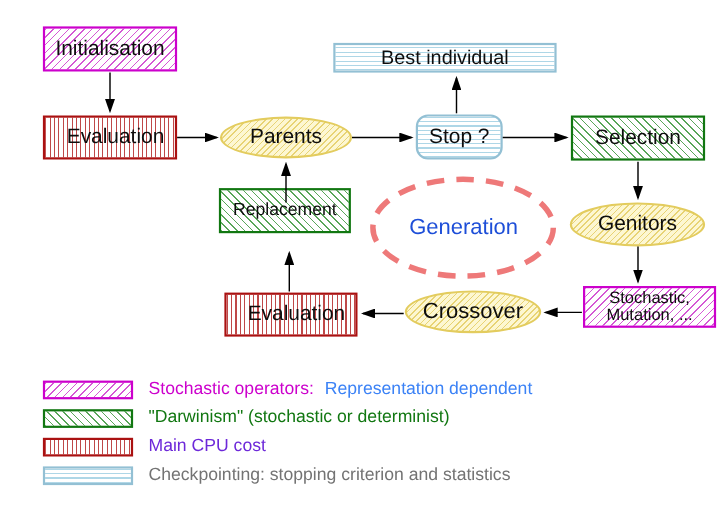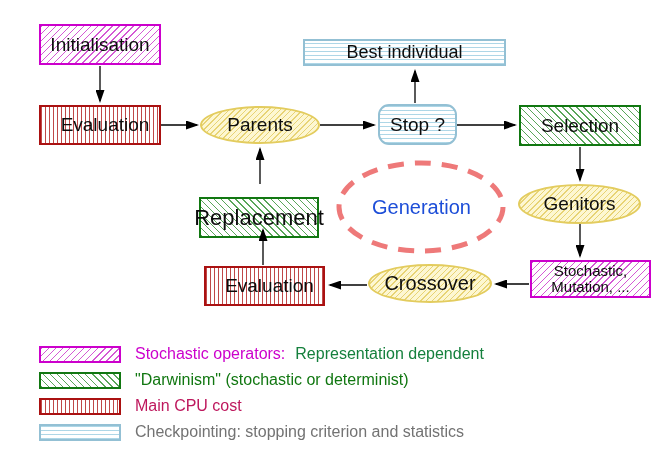--- a/index.html
+++ b/index.html
@@ -63,21 +63,21 @@
   #n-init        { left: 26px;  top: 24px;  width: 122px; height: 41px; }
   #n-eval-top    { left: 26px;  top: 105px; width: 122px; height: 40px; }
   #n-parents     { left: 187px; top: 106px; width: 120px; height: 38px; }
   #n-best        { left: 290px; top: 39px;  width: 203px; height: 27px; font-size: 18px; text-align: right; }
   #n-stop        { left: 365px; top: 104px; width: 79px;  height: 41px; border-radius: 11px; }
   #n-selection   { left: 506px; top: 105px; width: 122px; height: 41px; }
   #n-genitors    { left: 505px; top: 184px; width: 123px; height: 40px; }
   #n-crossover   { left: 517px; top: 260px; width: 121px; height: 38px; font-size: 15px; flex-direction: column; }
   #n-offspring   { left: 355px; top: 264px; width: 124px; height: 39px; font-size: 20px; }
   #n-eval-bottom { left: 191px; top: 266px; width: 121px; height: 40px; }
-  #n-replacement { left: 186px; top: 197px; width: 120px; height: 41px; font-size: 22px; }
+  #n-replacement { left: 186px; top: 171px; width: 120px; height: 41px; font-size: 16px; }
 
   #n-generation-label {
     position: absolute;
     left: 325px; top: 163px; width: 167px; height: 89px;
     display: flex; align-items: center; justify-content: center;
     color: #1d4ed8;
     font-size: 20px;
   }
 
   
@@ -103,23 +103,23 @@
   .legend-text {
     margin-left: 14px;
     font-size: 16px;
     white-space: nowrap;
   }
   #legend-row-1 { top: 345px; }
   #legend-row-2 { top: 371px; }
   #legend-row-3 { top: 397px; }
   #legend-row-4 { top: 423px; }
   .t-magenta { color: #cc00cc; }
-  .t-gold    { color: #15803d; margin-left: 10px; }
+  .t-gold    { color: #3b82f6; margin-left: 10px; }
   .t-green   { color: #117711; }
-  .t-red     { color: #be185d; }
+  .t-red     { color: #6d28d9; }
   .t-blue    { color: #737373; }
 </style>
 </head>
 <body>
 
 <div id="stage">
 
   <div class="node hatch-magenta" id="n-init">
     <span>Initialisation</span>
   </div>

